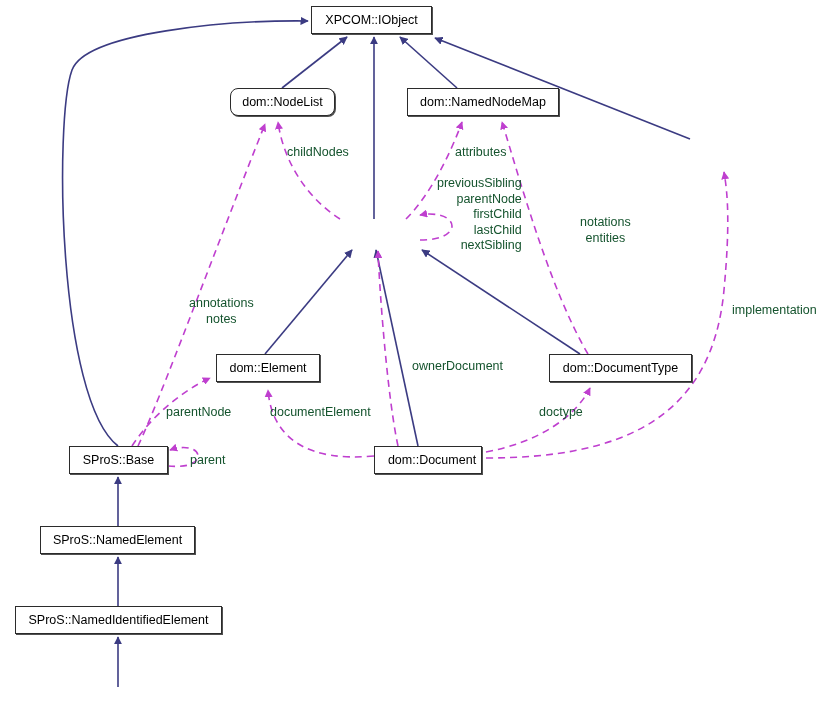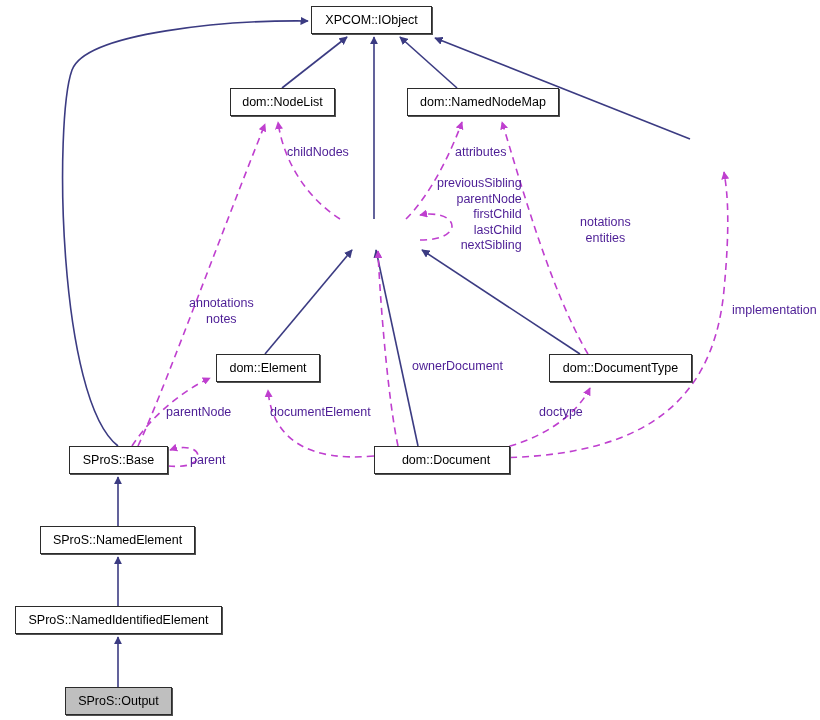--- a/index.html
+++ b/index.html
@@ -38,21 +38,21 @@
     justify-content: center;
     white-space: nowrap;
     box-shadow: 1px 1px 0 0 #505050;
   }
   .node-box.highlight {
     background: #bfbfbf;
   }
   .edge-label {
     position: absolute;
     font-size: 12.5px;
-    color: #4c1d95;
+    color: #14532d;
     line-height: 15.5px;
     white-space: pre;
     text-align: center;
   }
   .edge-label.left {
     text-align: left;
   }
 </style>
 </head>
 <body>
@@ -97,21 +97,21 @@
       <path d="M 364 456 C 300 462 262 440 258 390"></path>
       <path d="M 476 452 C 530 442 566 416 580 388"></path>
       <path d="M 158 466 C 180 468 188 462 188 456 C 188 448 174 445 160 450"></path>
     </g>
   </svg>
 
   <div class="node-box" style="left:301px; top:6px; width:121px; height:28px;">
     <span>XPCOM::IObject</span>
   </div>
 
-  <div class="node-box" style="left:220px; top:88px; width:105px; height:28px;">
+  <div class="node-box" style="left:220px; top:88px; width:105px; height:28px;border-radius:8px;">
     <span>dom::NodeList</span>
   </div>
 
   <div class="node-box" style="left:397px; top:88px; width:152px; height:28px;">
     <span>dom::NamedNodeMap</span>
   </div>
 
 
 
   <div class="node-box" style="left:206px; top:354px; width:104px; height:28px;">
@@ -119,35 +119,32 @@
   </div>
 
   <div class="node-box" style="left:539px; top:354px; width:143px; height:28px;">
     <span>dom::DocumentType</span>
   </div>
 
   <div class="node-box" style="left:59px; top:446px; width:99px; height:28px;">
     <span>SProS::Base</span>
   </div>
 
-  <div class="node-box" style="left:364px; top:446px; width:136px; height:28px;padding-left:8px;">
+  <div class="node-box" style="left:364px; top:446px; width:108px; height:28px;padding-left:8px;">
     <span>dom::Document</span>
   </div>
 
   <div class="node-box" style="left:30px; top:526px; width:155px; height:28px;">
     <span>SProS::NamedElement</span>
   </div>
 
   <div class="node-box" style="left:5px; top:606px; width:207px; height:28px;text-align:center;">
     <span>SProS::NamedIdentifiedElement</span>
   </div>
 
-  <div class="node-box highlight" style="left:55px; top:687px; width:107px; height:28px;">
-    <span>SProS::Output</span>
-  </div>
 
   <div class="edge-label left" style="left:277px; top:145px;">childNodes</div>
 
   <div class="edge-label left" style="left:445px; top:145px;">attributes</div>
 
   <div class="edge-label" style="left:427px; top:176px;text-align:right;">previousSibling
 parentNode
 firstChild
 lastChild
 nextSibling</div>

